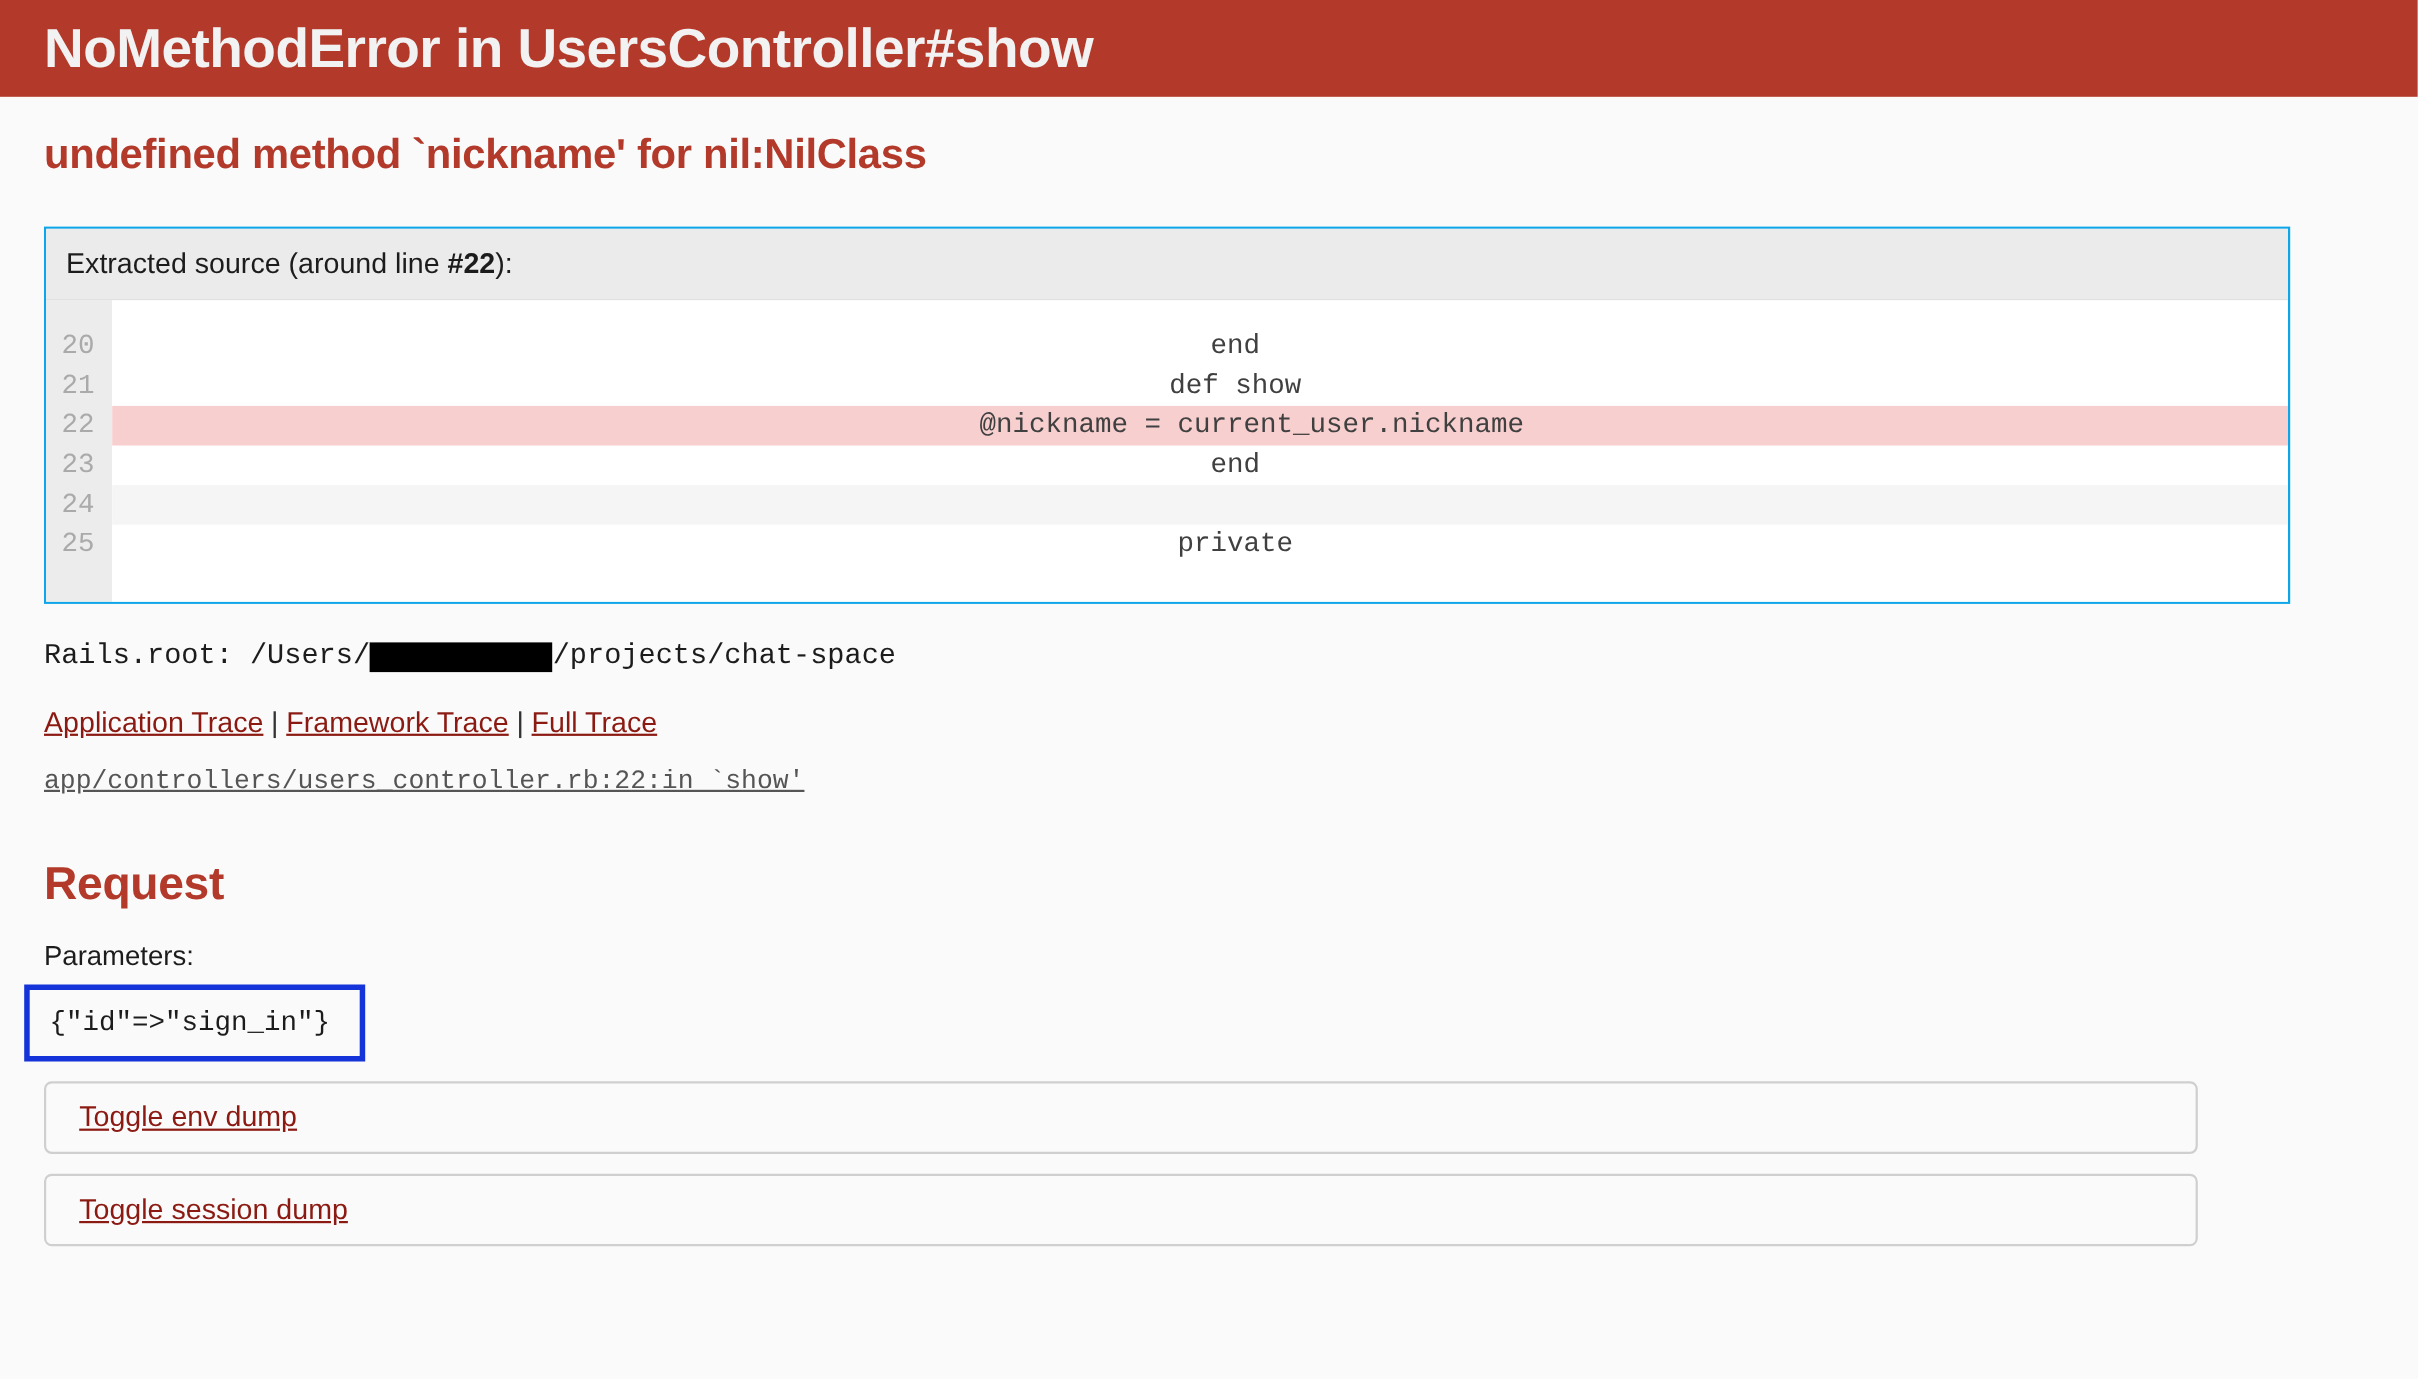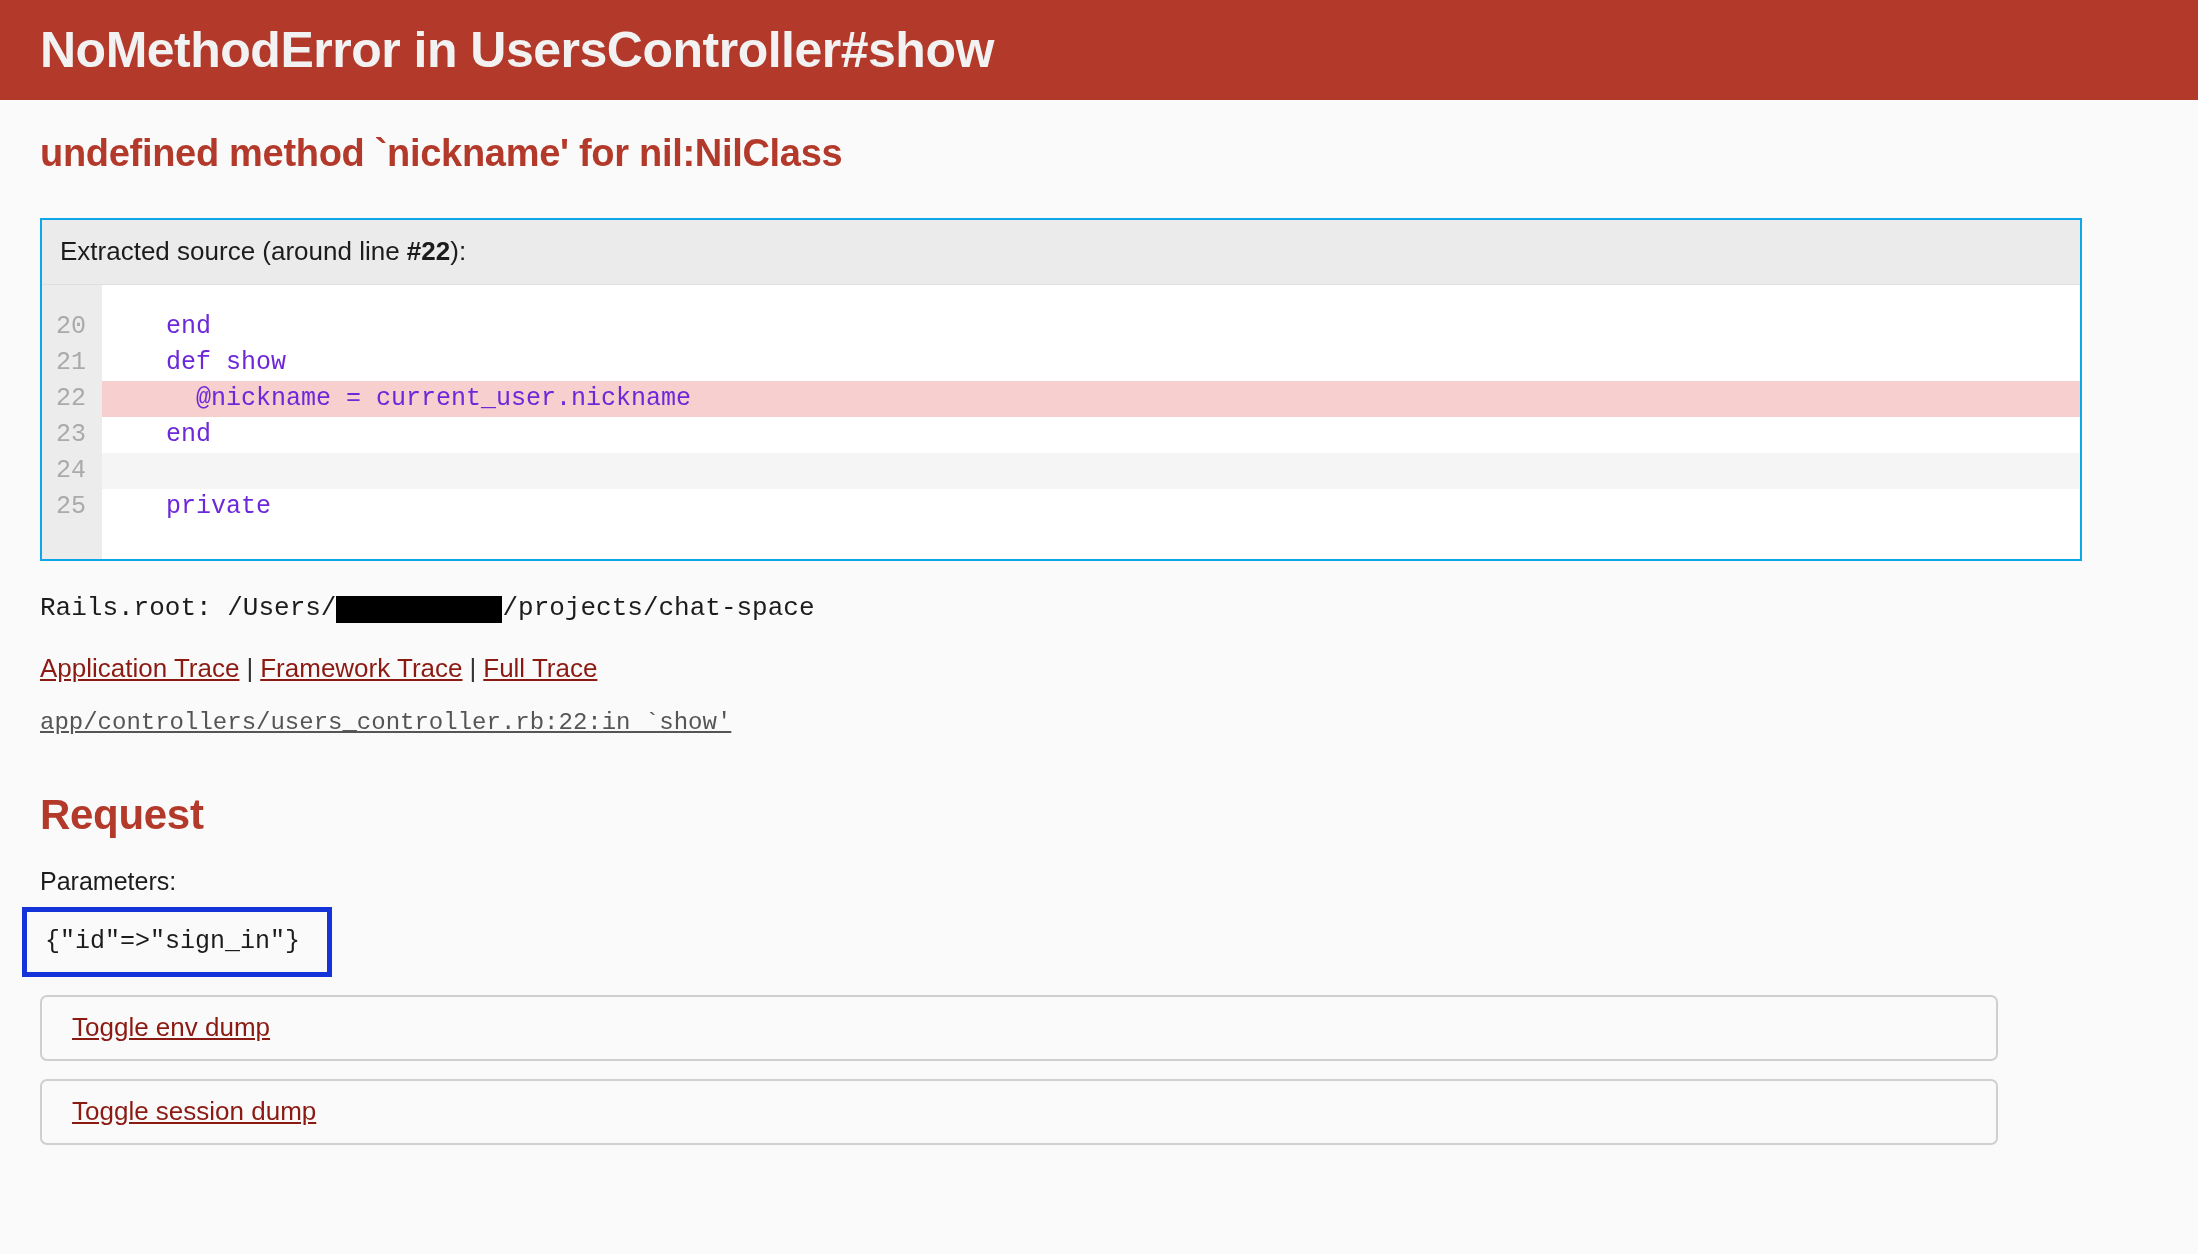--- a/index.html
+++ b/index.html
@@ -13,21 +13,21 @@
     height: 1254px;
     font-family: "Liberation Sans", sans-serif;
     overflow: hidden;
     position: relative;
   }
 
   
   .error-header {
     background: #b33a2b;
     width: 100%;
-    height: 100px;
+    height: 88px;
     display: flex;
     align-items: center;
     padding: 0 40px;
   }
   .error-header h1 {
     margin: 0;
     color: #f2f2f2;
     font-family: "Liberation Sans", sans-serif;
     font-size: 50px;
     font-weight: bold;
@@ -81,22 +81,23 @@
     flex: 0 0 60px;
     line-height: 36px;
     user-select: none;
   }
   .gutter div { height: 36px; }
   .code-lines {
     flex: 1 1 auto;
     padding: 24px 0 34px 0;
     background: #ffffff;
     line-height: 36px;
-    color: #6d28d9;
+    color: #404040;
     white-space: pre;
+    text-align: center;
   }
   .code-lines .line {
     height: 36px;
     padding-left: 34px;
   }
   .code-lines .line.highlight { background: #f7cfcf; }
   .code-lines .line.alt { background: #f5f5f5; }
 
   
   .rails-root {

